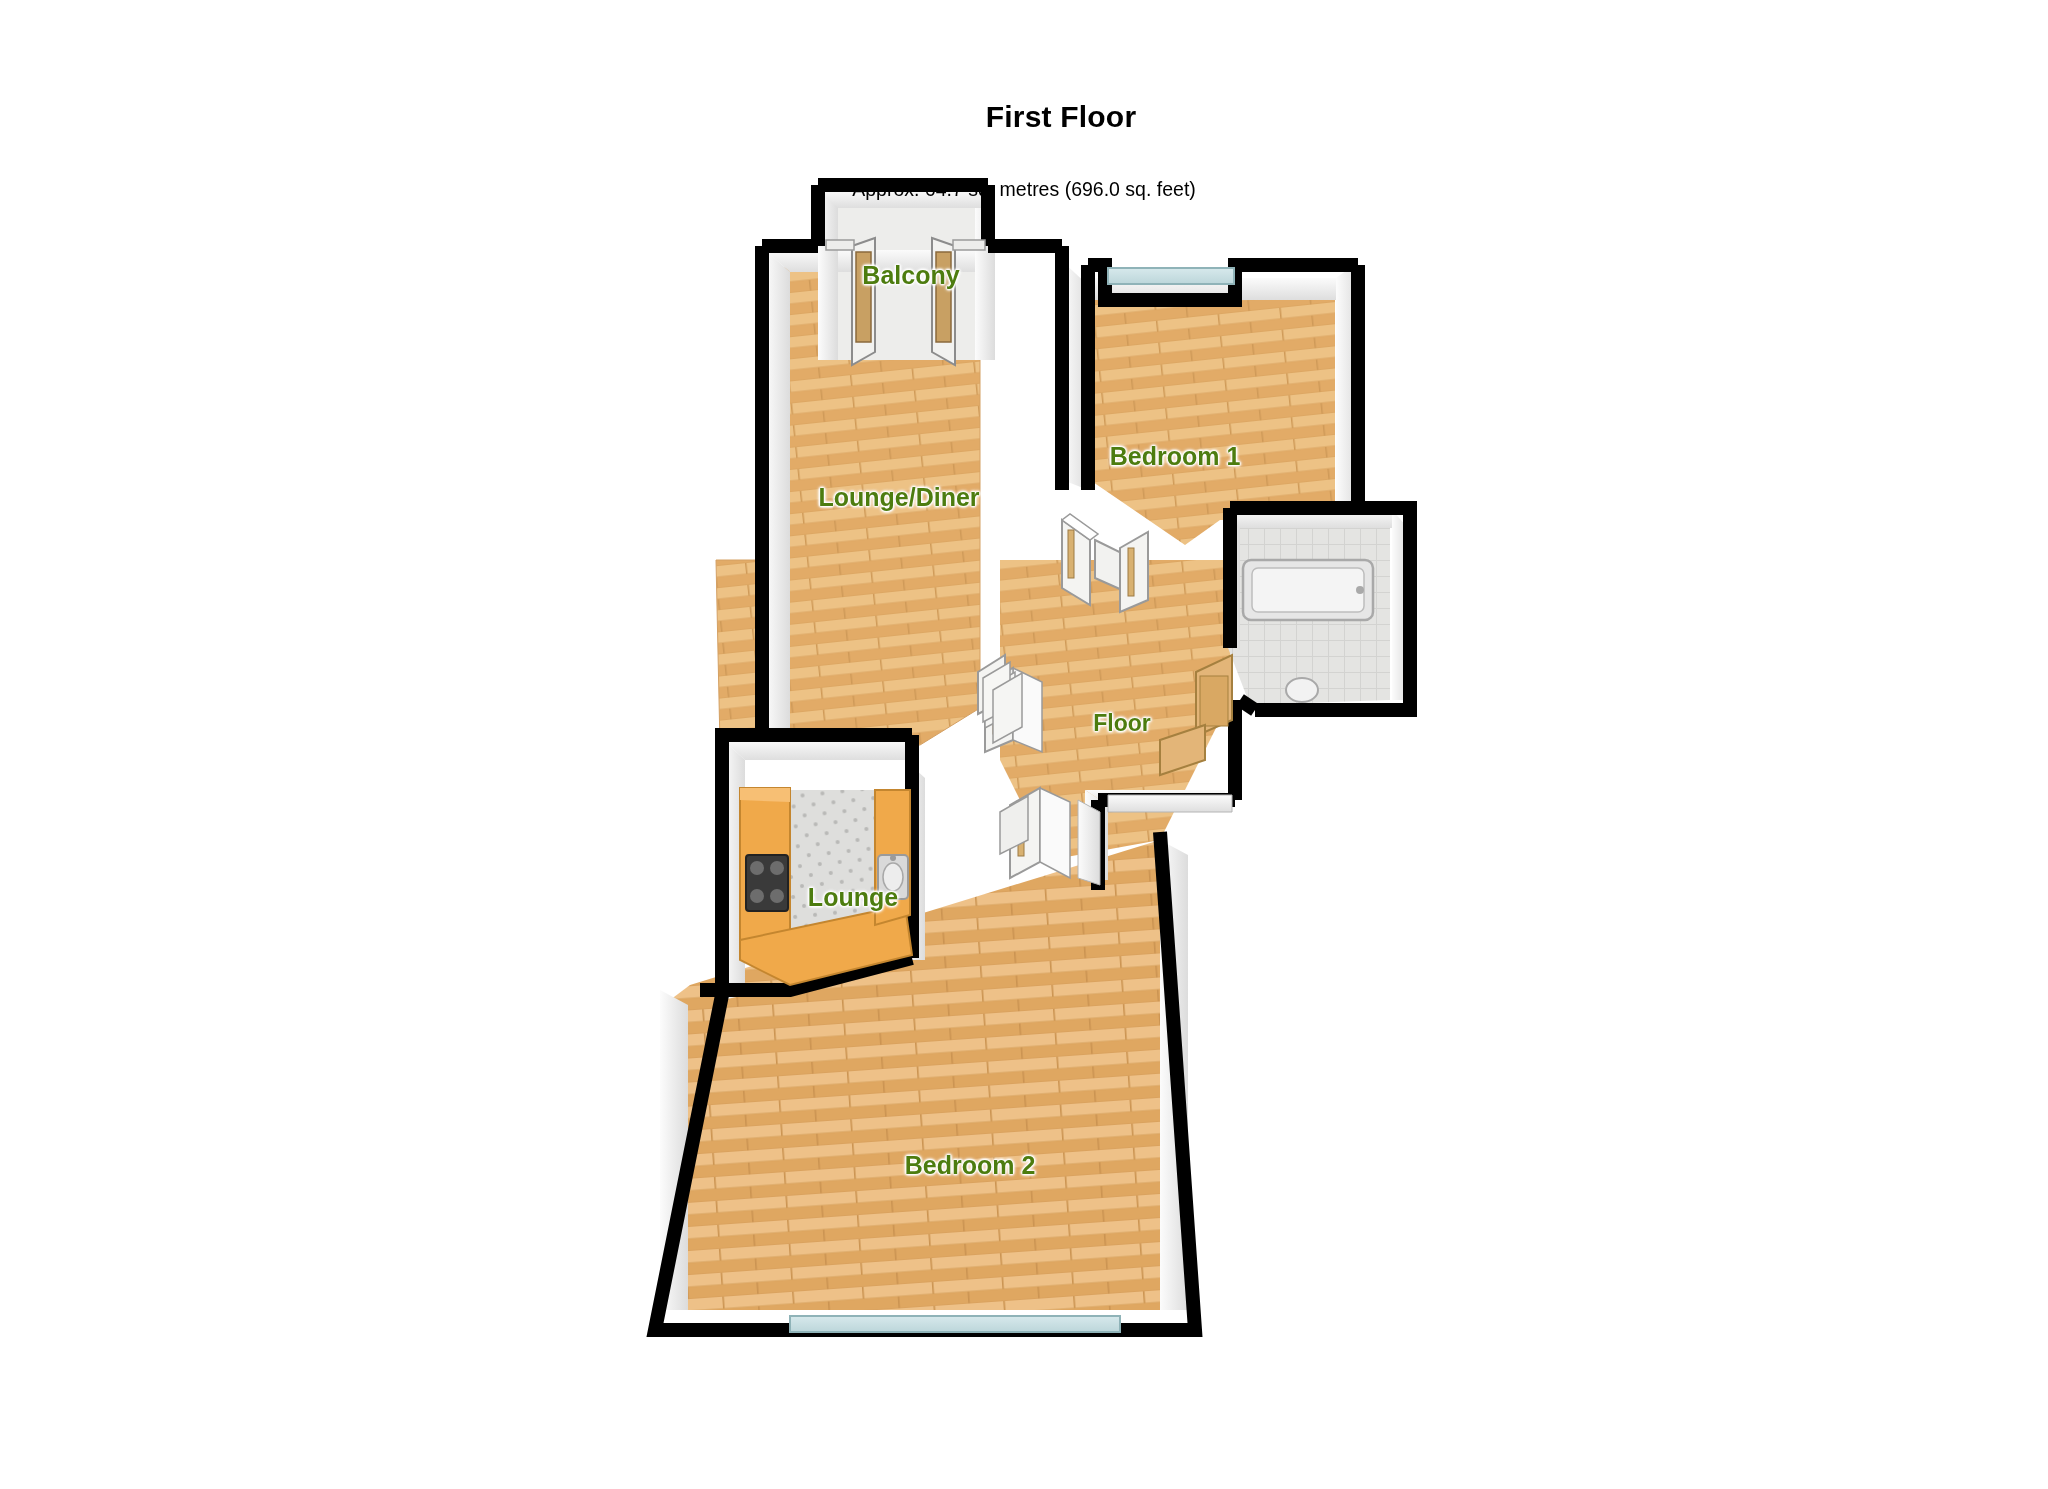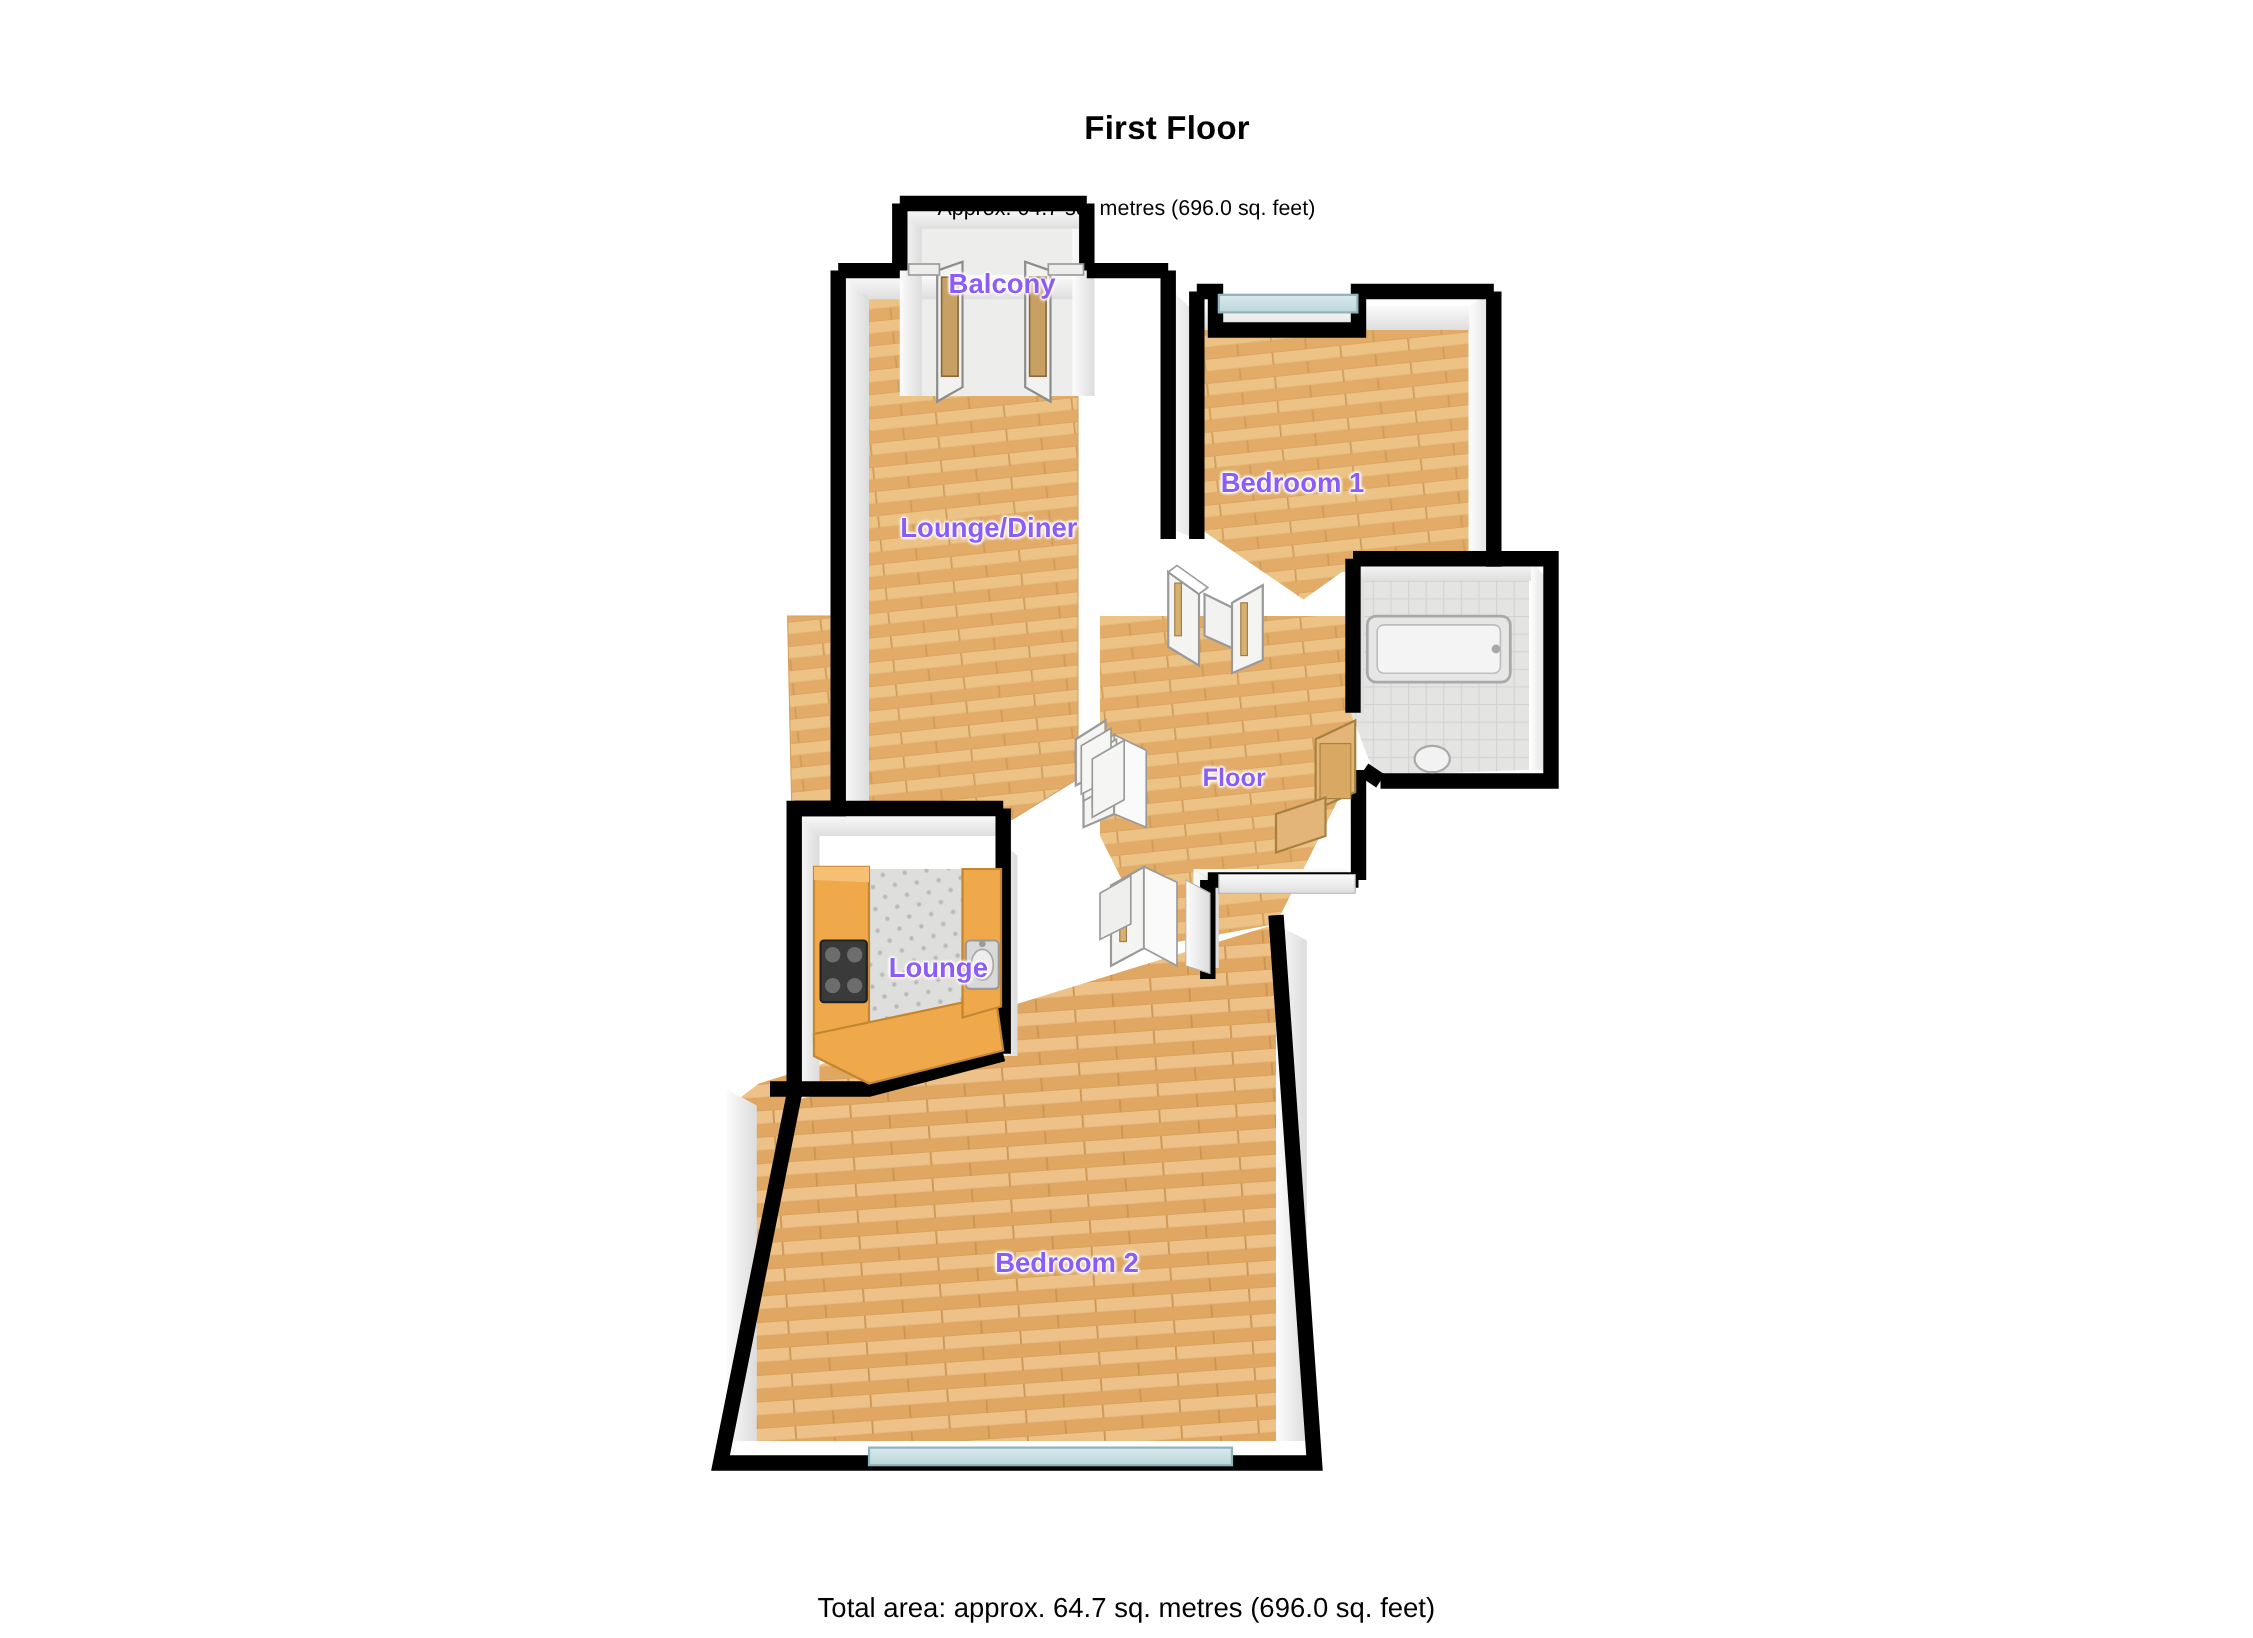--- a/index.html
+++ b/index.html
@@ -52,24 +52,25 @@
     text-align: center;
     font-size: 25px;
     font-weight: normal;
   }
 
   .room-label {
     position: absolute;
     font-weight: bold;
     white-space: nowrap;
     transform: translate(-50%, -50%);
-    color: #8b5cf6;
+    color: #4d7c0f;
     text-shadow:
       0 0 4px #ffffff, 0 0 4px #ffffff, 0 0 3px #ffffff,
       1px 0 2px #ffffff, -1px 0 2px #ffffff, 0 1px 2px #ffffff, 0 -1px 2px #ffffff;
+    margin-top: 16px;
   }
   .room-label.lg { font-size: 25px; }
   .room-label.md { font-size: 23px; }
 </style>
 </head>
 <body>
 
 <div id="floorplan">
 
   <svg width="2048" height="1489" viewBox="0 0 2048 1489" xmlns="http://www.w3.org/2000/svg">
@@ -329,14 +330,13 @@
   <div class="title" id="plan-title">First Floor</div>
   <div id="plan-subtitle">Approx. 64.7 sq. metres (696.0 sq. feet)</div>
 
   <div class="room-label lg" style="left:911px; top:259px;">Balcony</div>
   <div class="room-label lg" style="left:899px; top:481px;text-align:right;">Lounge/Diner</div>
   <div class="room-label lg" style="left:1175px; top:440px;">Bedroom 1</div>
   <div class="room-label md" style="left:1122px; top:707px;">Floor</div>
   <div class="room-label lg" style="left:853px; top:881px;">Lounge</div>
   <div class="room-label lg" style="left:970px; top:1149px;">Bedroom 2</div>
 
-  <div id="total-area">Total area: approx. 64.7 sq. metres (696.0 sq. feet)</div>
 </div>
 
 </body></html>

